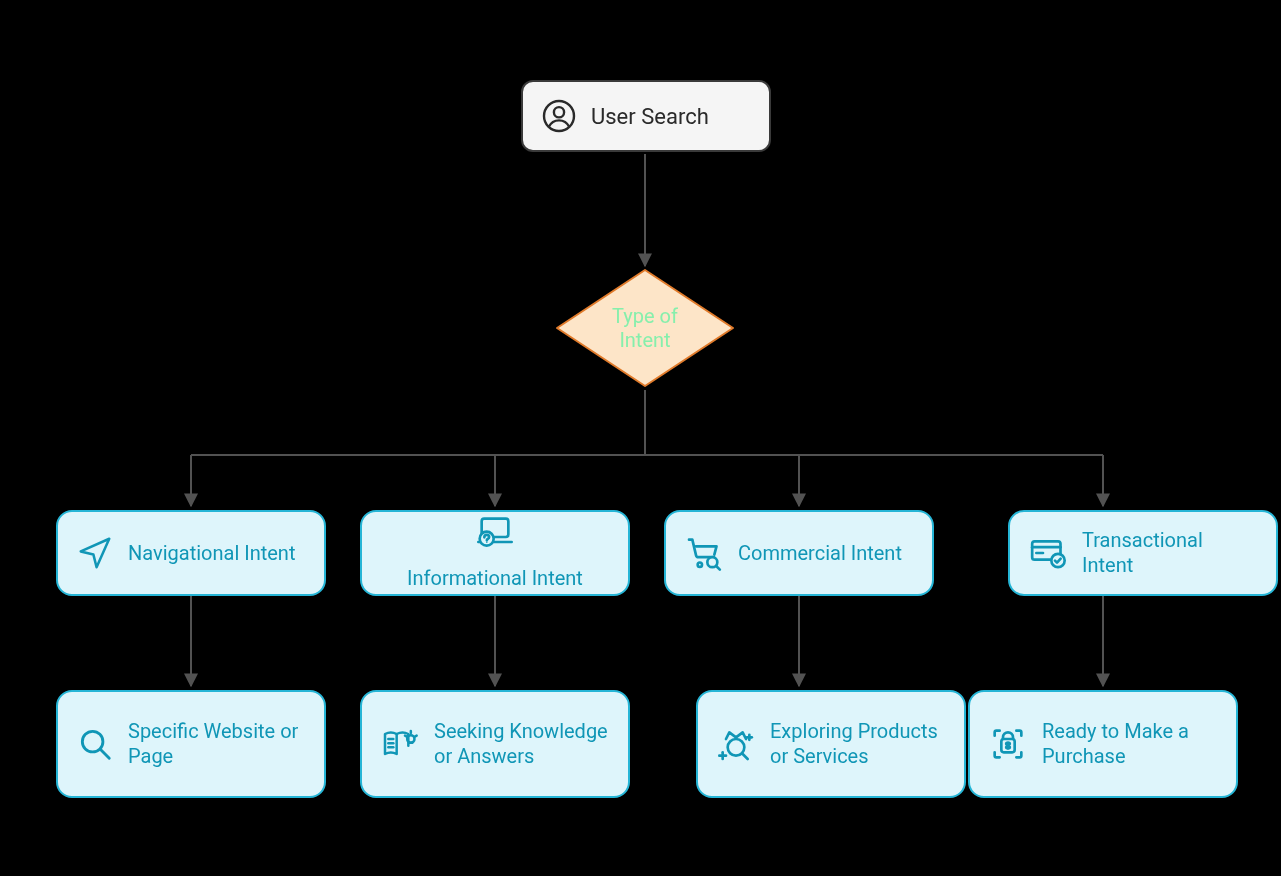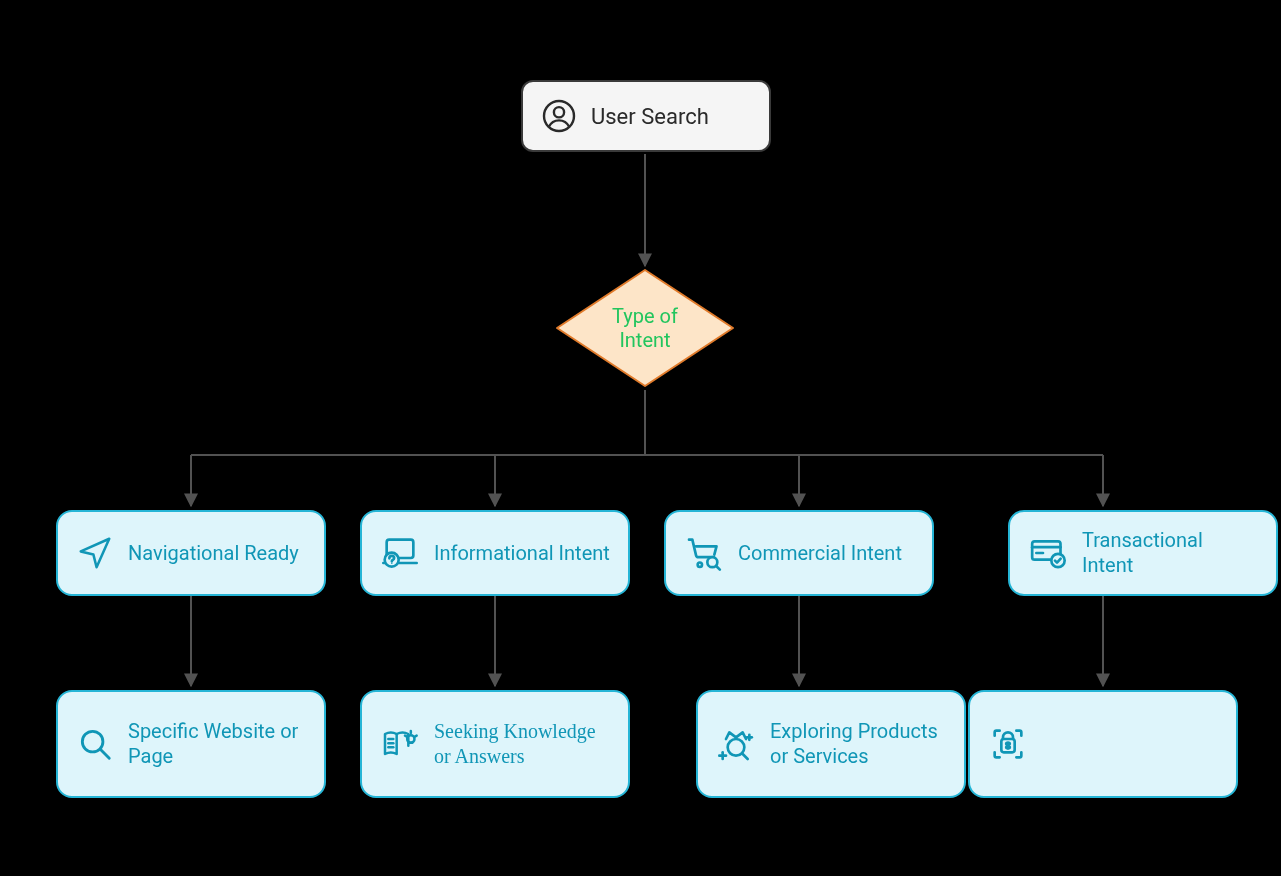--- a/index.html
+++ b/index.html
@@ -58,21 +58,21 @@
   }
   .diamond-label {
     position: absolute;
     top: 0; left: 0;
     width: 180px;
     height: 120px;
     display: flex;
     align-items: center;
     justify-content: center;
     text-align: center;
-    color: #22c55e;
+    color: #86efac;
     font-size: 20px;
     line-height: 1.2;
     padding: 0 30px;
     box-sizing: border-box;
   }
   
   .intent-box {
     position: absolute;
     width: 270px;
     height: 86px;
@@ -162,24 +162,24 @@
     </svg>
     <div class="diamond-label">Type of Intent</div>
   </div>
 
   <div class="intent-box" style="left:56px;  top:510px;">
     <span class="icon-holder">
       <svg width="38" height="38" viewBox="0 0 24 24" fill="none" stroke="#1096b6" stroke-width="1.6" stroke-linejoin="round" stroke-linecap="round">
         <path d="M3 11 L21 3 L13 21 L11 13 Z"></path>
       </svg>
     </span>
-    <span class="label">Navigational Ready</span>
-  </div>
-
-  <div class="intent-box" style="left:360px; top:510px;">
+    <span class="label">Navigational Intent</span>
+  </div>
+
+  <div class="intent-box" style="left:360px; top:510px;flex-direction:column;">
     <span class="icon-holder">
       <svg width="40" height="40" viewBox="0 0 24 24" fill="none" stroke="#1096b6" stroke-width="1.6" stroke-linecap="round" stroke-linejoin="round">
         <rect x="4" y="4" width="16" height="11" rx="1.5"></rect>
         <line x1="2" y1="18" x2="22" y2="18"></line>
         <circle cx="7" cy="16" r="4.2" fill="#def5fb"></circle>
         <path d="M5.6 15.2c0-.9.7-1.5 1.5-1.5s1.4.6 1.4 1.3c0 .6-.4.9-.9 1.2-.4.2-.5.4-.5.8"></path>
         <circle cx="7.1" cy="18.2" r="0.45" fill="#1096b6" stroke="none"></circle>
       </svg>
     </span>
     <span class="label">Informational Intent</span>
@@ -214,21 +214,21 @@
   <div class="outcome-box" style="left:56px;  top:690px;">
     <span class="icon-holder">
       <svg width="38" height="38" viewBox="0 0 24 24" fill="none" stroke="#1096b6" stroke-width="1.8" stroke-linecap="round">
         <circle cx="10.5" cy="10.5" r="6.5"></circle>
         <line x1="15.5" y1="15.5" x2="21" y2="21"></line>
       </svg>
     </span>
     <span class="label">Specific Website or Page</span>
   </div>
 
-  <div class="outcome-box" style="left:360px; top:690px;font-family:Liberation Serif, serif;">
+  <div class="outcome-box" style="left:360px; top:690px;">
     <span class="icon-holder">
       <svg width="40" height="40" viewBox="0 0 24 24" fill="none" stroke="#1096b6" stroke-width="1.5" stroke-linecap="round" stroke-linejoin="round">
         <path d="M3 6c2-1 5-1 7 0v12c-2-1-5-1-7 0z"></path>
         <path d="M10 6c2-1 5-1 7 0v7"></path>
         <line x1="5" y1="9" x2="8" y2="9"></line>
           <line x1="5" y1="11.5" x2="8" y2="11.5"></line>
           <line x1="5" y1="14" x2="8" y2="14"></line>
         <circle cx="18.5" cy="9" r="2.2"></circle>
         <line x1="18.5" y1="4.2" x2="18.5" y2="5.4"></line>
         <line x1="22" y1="7" x2="20.9" y2="7.6"></line>
@@ -259,15 +259,16 @@
       <svg width="40" height="40" viewBox="0 0 24 24" fill="none" stroke="#1096b6" stroke-width="1.6" stroke-linecap="round" stroke-linejoin="round">
         <path d="M4 7V5a1 1 0 0 1 1-1h2"></path>
           <path d="M20 7V5a1 1 0 0 0-1-1h-2"></path>
         <path d="M4 17v2a1 1 0 0 0 1 1h2"></path>
           <path d="M20 17v2a1 1 0 0 1-1 1h-2"></path>
         <path d="M9 9V8a3 3 0 0 1 6 0v1"></path>
         <rect x="8" y="9" width="8" height="8" rx="1.5"></rect>
         <path d="M12 11.2v3.6M10.9 12c0-.5.5-.8 1.1-.8s1.1.3 1.1.8-.5.7-1.1.9-1.1.4-1.1.9.5.8 1.1.8 1.1-.3 1.1-.8"></path>
       </svg>
     </span>
+    <span class="label">Ready to Make a Purchase</span>
   </div>
 
 </div>
 
 </body></html>

